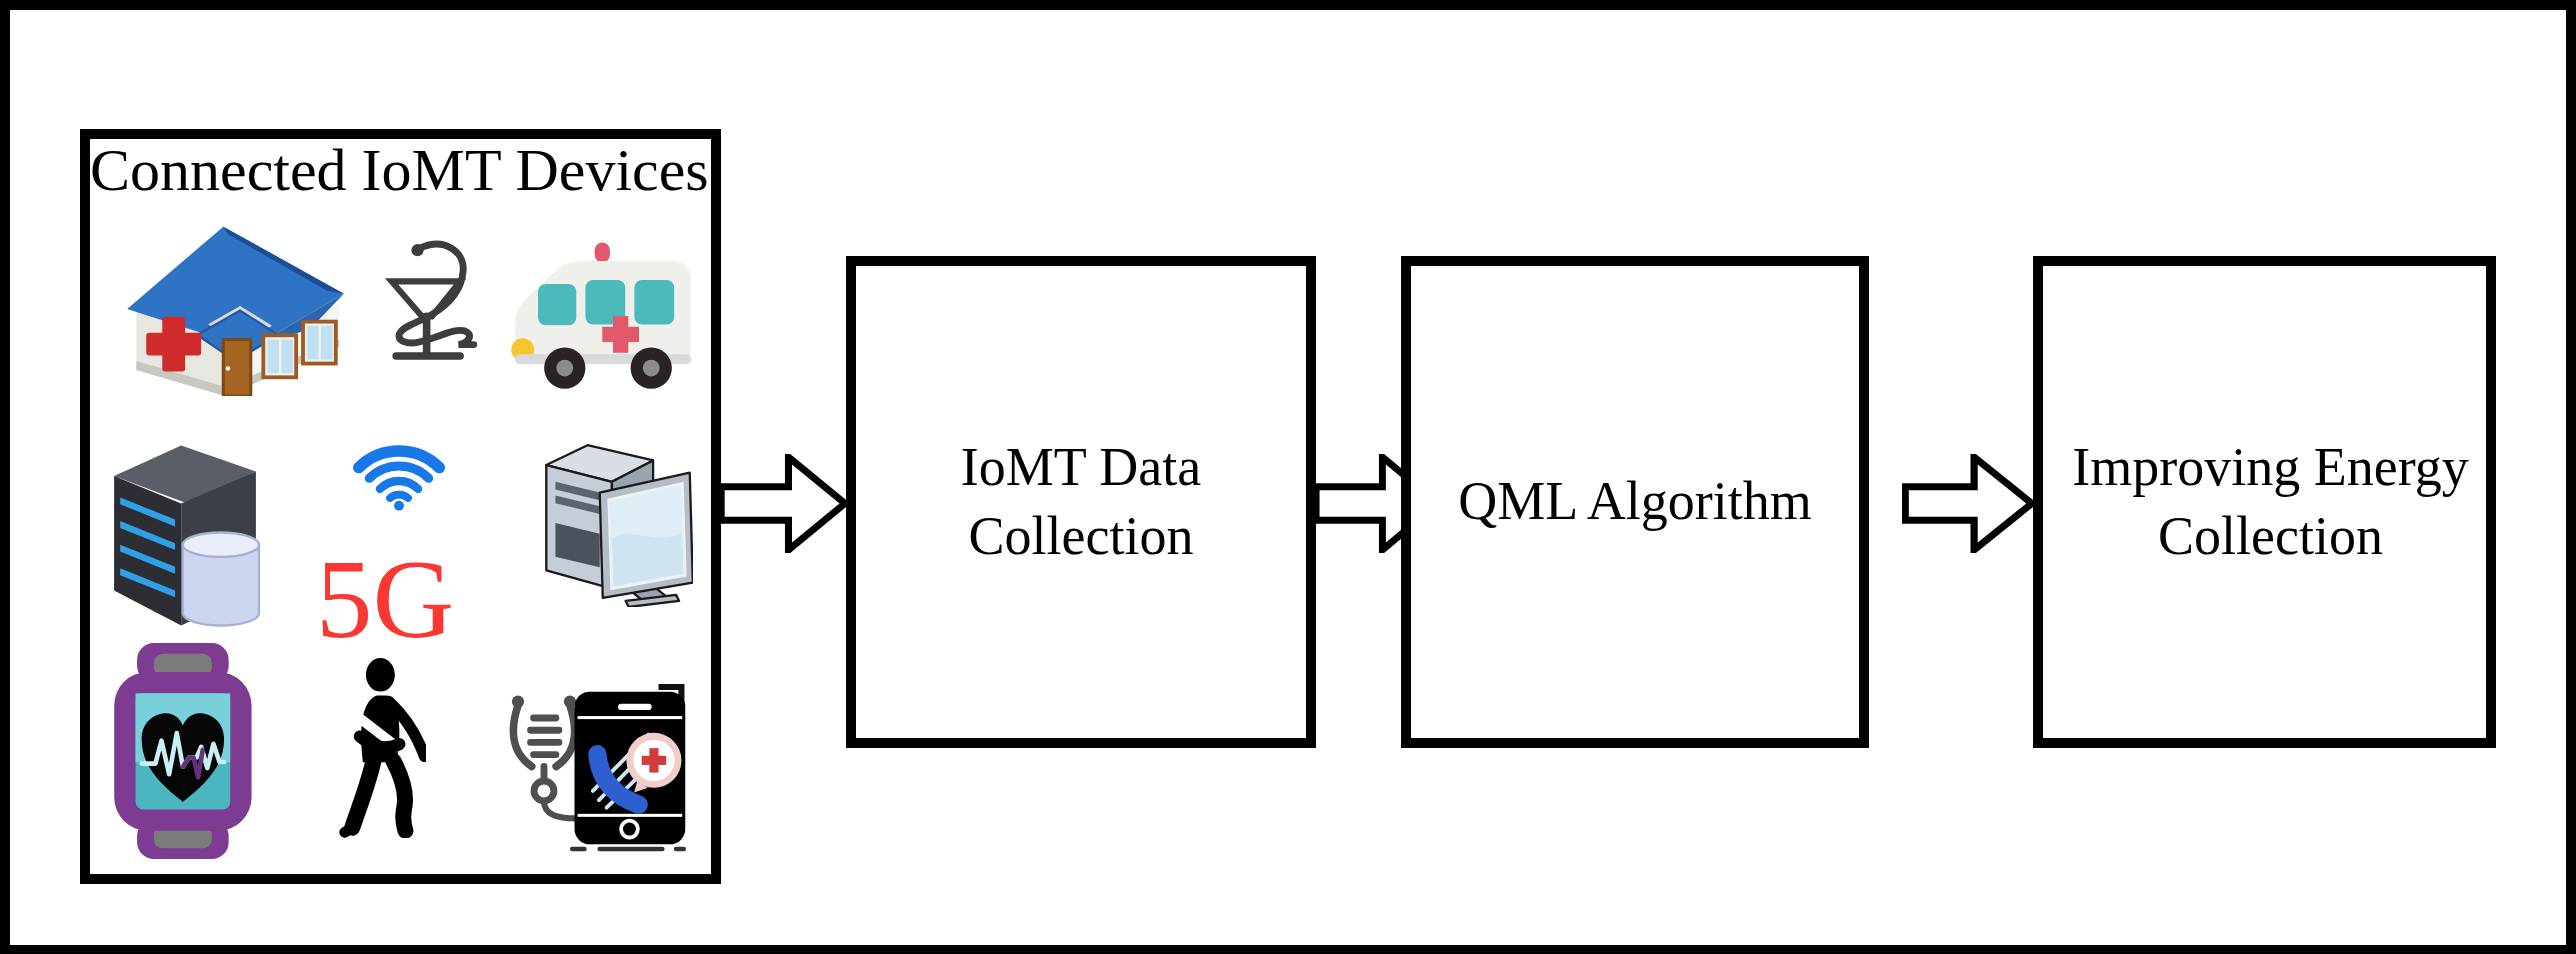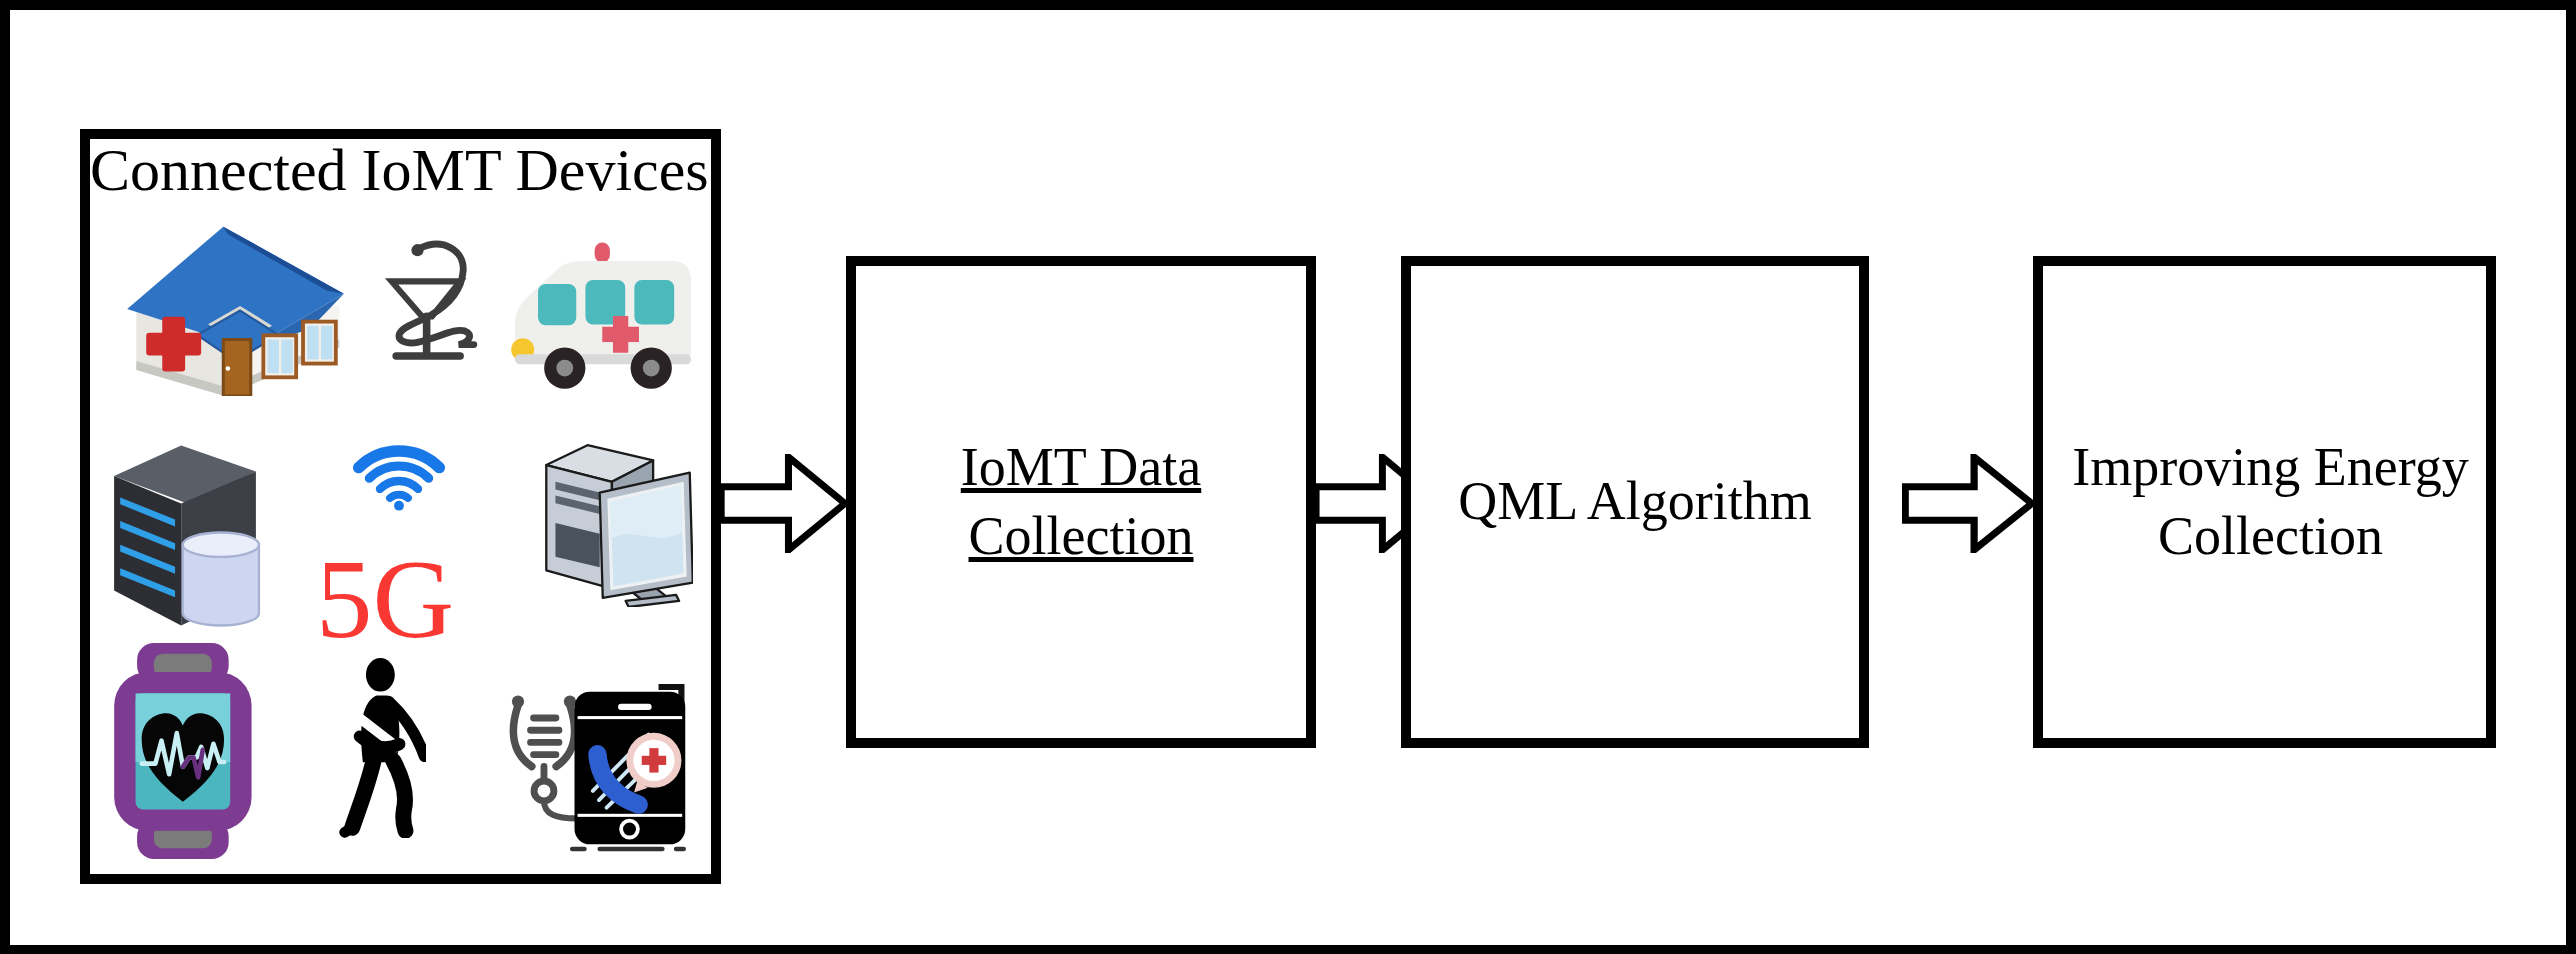--- a/index.html
+++ b/index.html
@@ -38,21 +38,21 @@
     text-align:left;font-size:113px;line-height:1.1;
     color:var(--five-g-red,#fa3833);
   }
   
   .flow-box{
     position:absolute;top:246px;height:492px;
     border:10px solid var(--border-black,#000);box-sizing:border-box;
     background:#fff;display:flex;flex-direction:column;
     align-items:center;justify-content:center;
   }
-  .fb1{left:836px;width:470px;text-decoration:underline;}
+  .fb1{left:836px;width:470px;}
   .fb2{left:1391px;width:468px;}
   .fb3{left:2023px;width:463px;padding-left:12px;}
   .flow-label{
     font-size:54px;line-height:1.28;color:var(--text-black,#000);
     text-align:center;white-space:nowrap;
   }
   
   .arrow{position:absolute;top:444px;height:99px;}
   .a1{left:708px;width:130px;}
   .a2{left:1303px;width:128px;}

